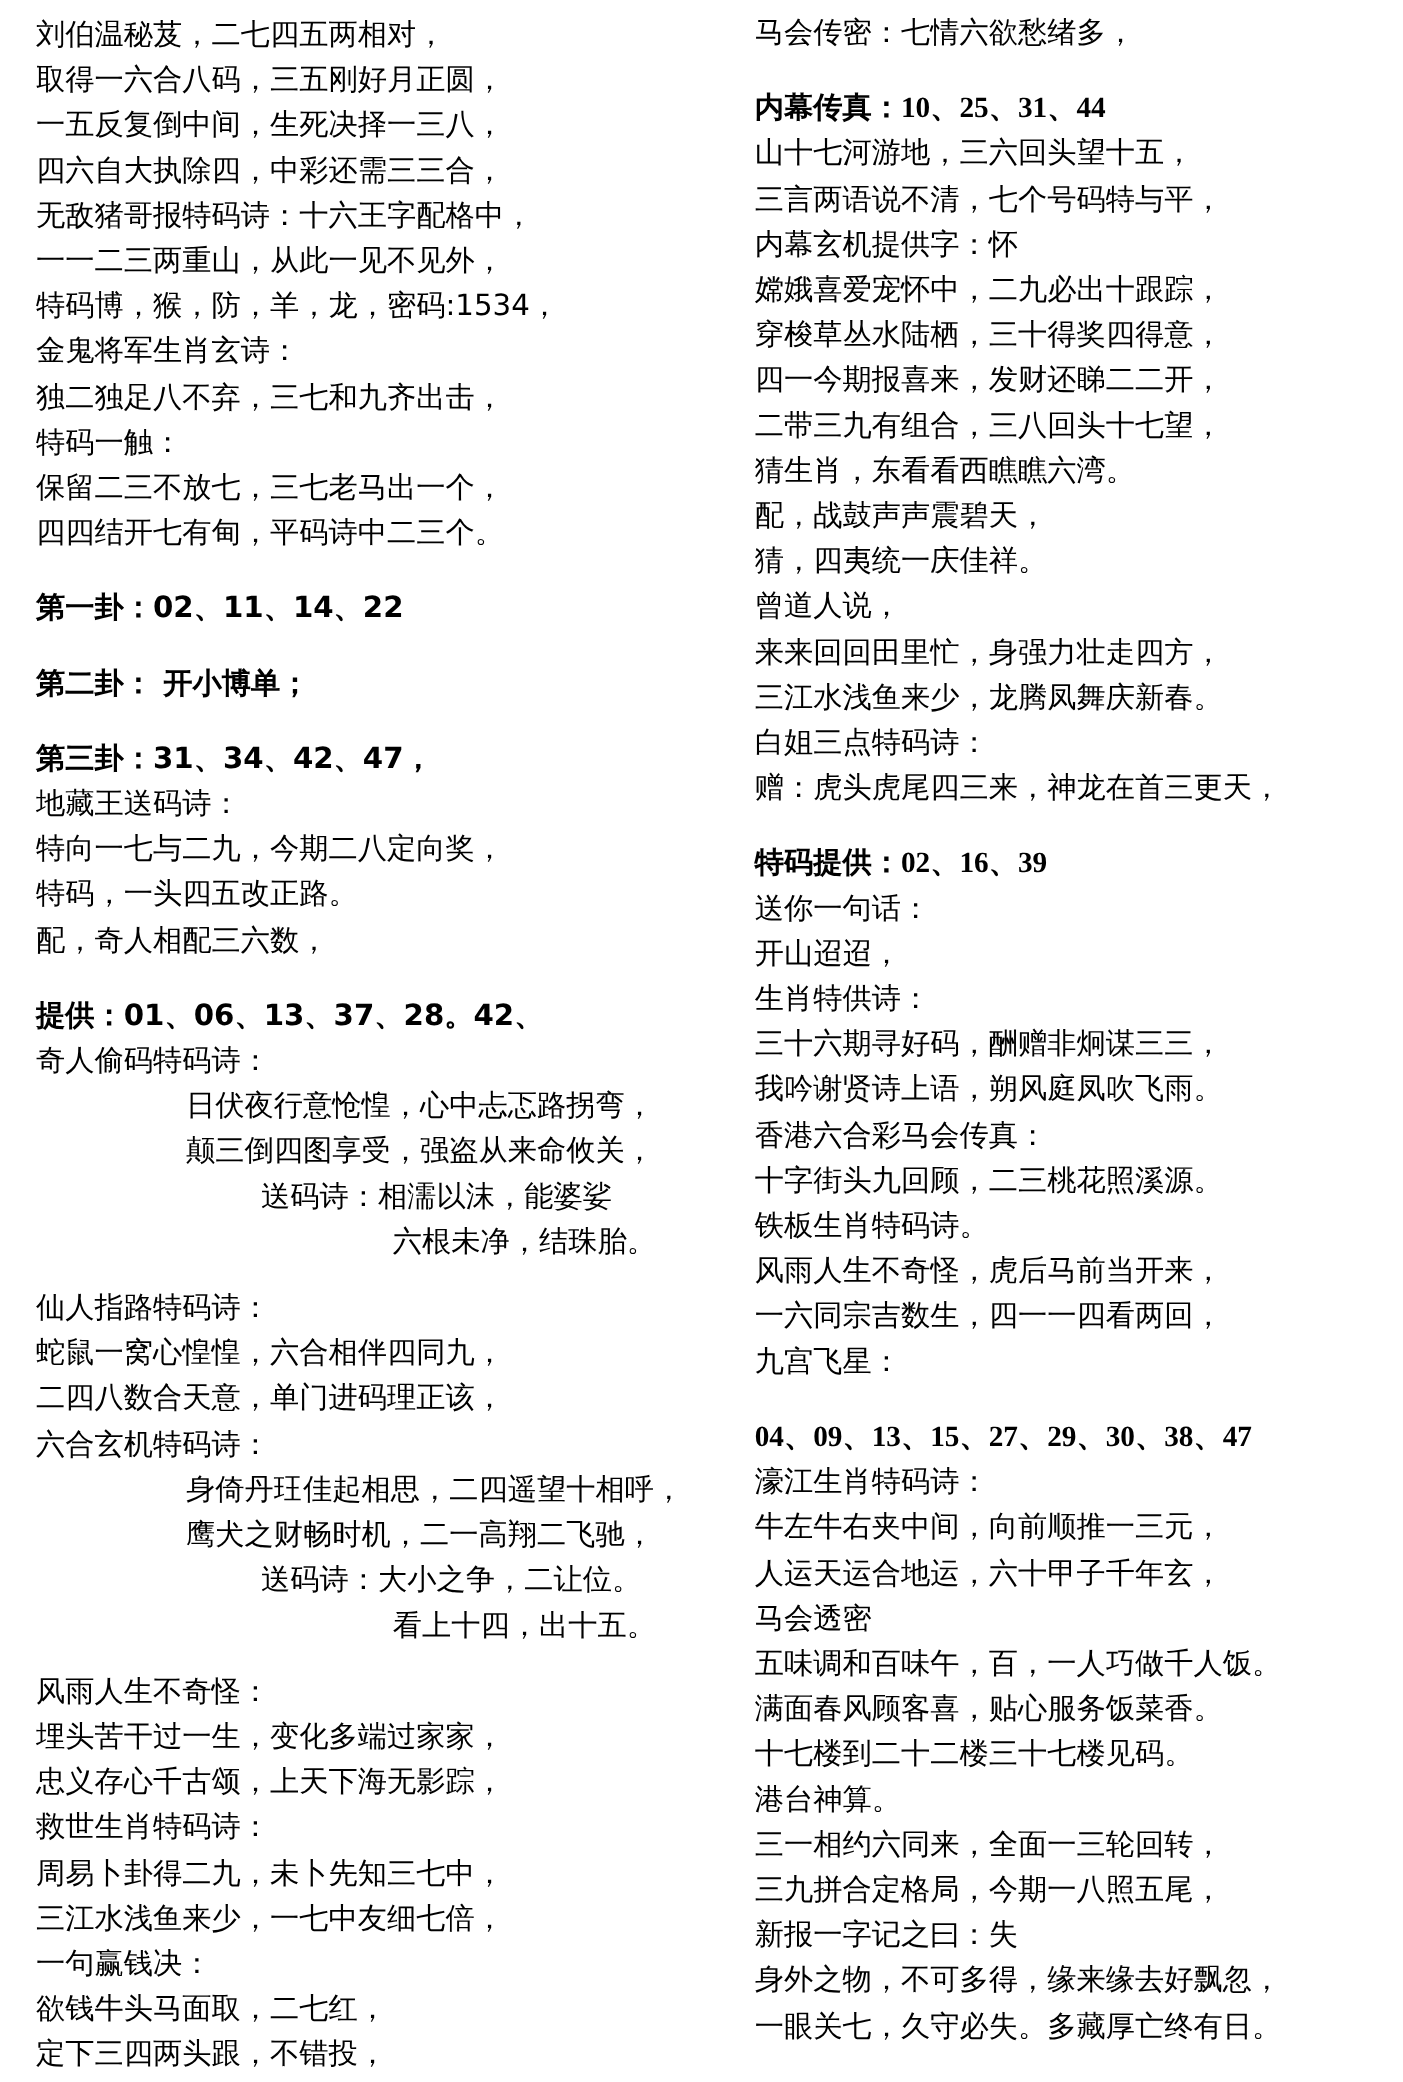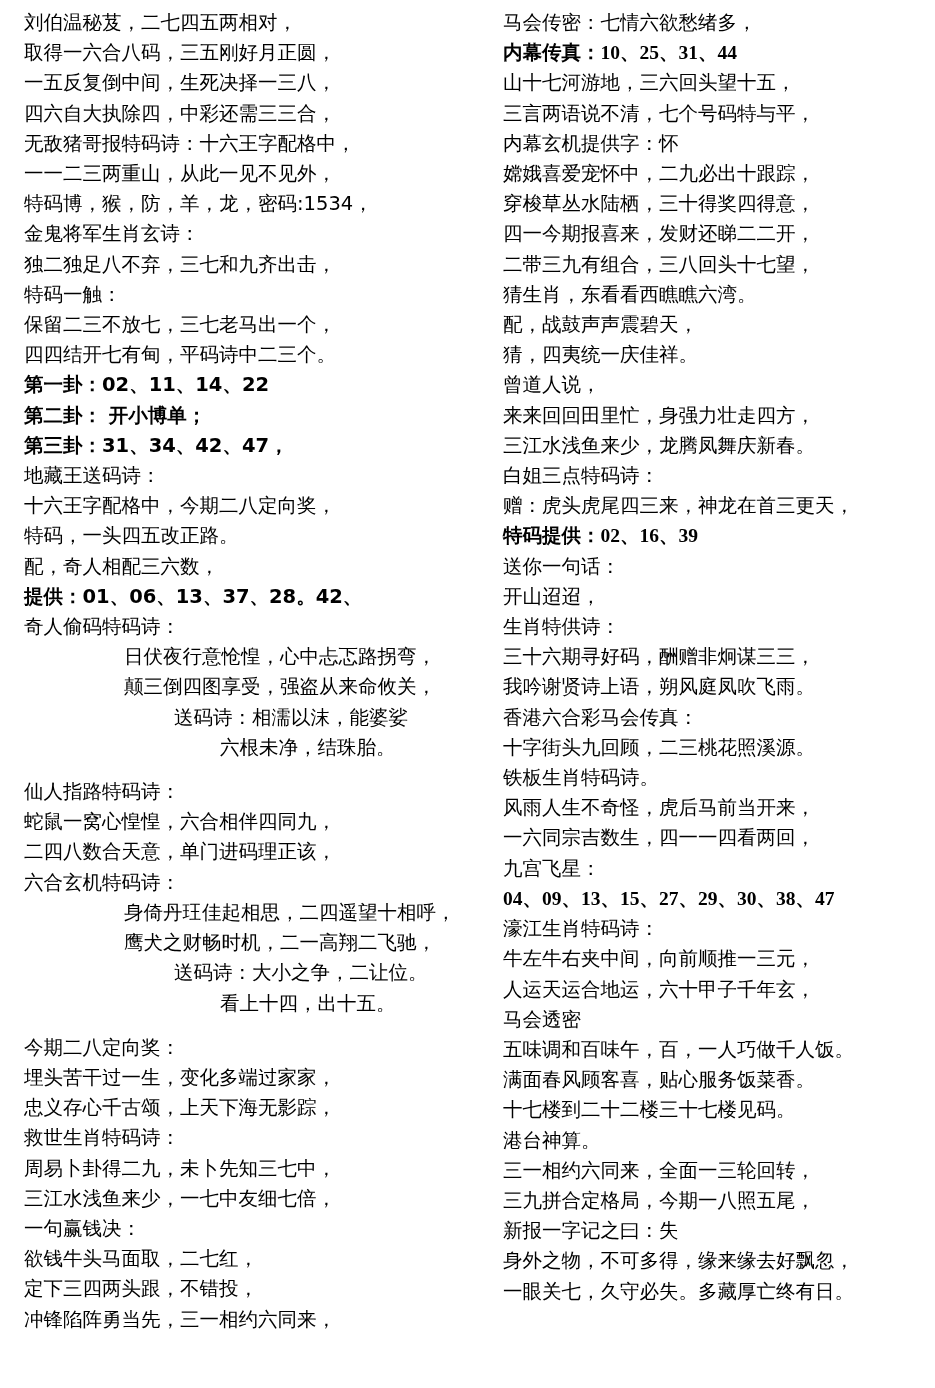--- a/index.html
+++ b/index.html
@@ -37,24 +37,25 @@
   }
   .line {
     font-size: 19.5px;
     line-height: 30.2px;
     white-space: pre;
     letter-spacing: 0px;
     font-weight: 500;
   }
   .bold {
     font-weight: bold;
+    margin-top: 20px;
   }
   .indent2 { padding-left: 100px; }
   .indent3 { padding-left: 150px; }
-  .indent4 { padding-left: 196px; }
+  .indent4 { padding-left: 196px; text-align: center; }
   .gap-top { margin-top: 14px; }
 </style>
 </head>
 <body>
 
 <div class="page">
   <div class="col col-left">
       <div class="line">刘伯温秘芨，二七四五两相对，</div>
       <div class="line">取得一六合八码，三五刚好月正圆，</div>
       <div class="line">一五反复倒中间，生死决择一三八，</div>
@@ -64,38 +65,38 @@
       <div class="line">特码博，猴，防，羊，龙，密码:1534，</div>
       <div class="line">金鬼将军生肖玄诗：</div>
       <div class="line">独二独足八不弃，三七和九齐出击，</div>
       <div class="line">特码一触：</div>
       <div class="line">保留二三不放七，三七老马出一个，</div>
       <div class="line">四四结开七有甸，平码诗中二三个。</div>
       <div class="line bold">第一卦：02、11、14、22</div>
       <div class="line bold">第二卦： 开小博单；</div>
       <div class="line bold">第三卦：31、34、42、47，</div>
       <div class="line">地藏王送码诗：</div>
-      <div class="line">十六王字配格中，今期二八定向奖，</div>
+      <div class="line">特向一七与二九，今期二八定向奖，</div>
       <div class="line">特码，一头四五改正路。</div>
       <div class="line">配，奇人相配三六数，</div>
       <div class="line bold">提供：01、06、13、37、28。42、</div>
       <div class="line">奇人偷码特码诗：</div>
       <div class="line indent2">日伏夜行意怆惶，心中忐忑路拐弯，</div>
       <div class="line indent2">颠三倒四图享受，强盗从来命攸关，</div>
       <div class="line indent3">送码诗：相濡以沫，能婆娑</div>
       <div class="line indent4">六根未净，结珠胎。</div>
       <div class="line gap-top">仙人指路特码诗：</div>
       <div class="line">蛇鼠一窝心惶惶，六合相伴四同九，</div>
       <div class="line">二四八数合天意，单门进码理正该，</div>
       <div class="line">六合玄机特码诗：</div>
       <div class="line indent2">身倚丹玨佳起相思，二四遥望十相呼，</div>
       <div class="line indent2">鹰犬之财畅时机，二一高翔二飞驰，</div>
       <div class="line indent3">送码诗：大小之争，二让位。</div>
       <div class="line indent4">看上十四，出十五。</div>
-      <div class="line gap-top">今期二八定向奖：</div>
+      <div class="line gap-top">风雨人生不奇怪：</div>
       <div class="line">埋头苦干过一生，变化多端过家家，</div>
       <div class="line">忠义存心千古颂，上天下海无影踪，</div>
       <div class="line">救世生肖特码诗：</div>
       <div class="line">周易卜卦得二九，未卜先知三七中，</div>
       <div class="line">三江水浅鱼来少，一七中友细七倍，</div>
       <div class="line">一句赢钱决：</div>
       <div class="line">欲钱牛头马面取，二七红，</div>
       <div class="line">定下三四两头跟，不错投，</div>
       <div class="line">冲锋陷阵勇当先，三一相约六同来，</div>
     </div>

